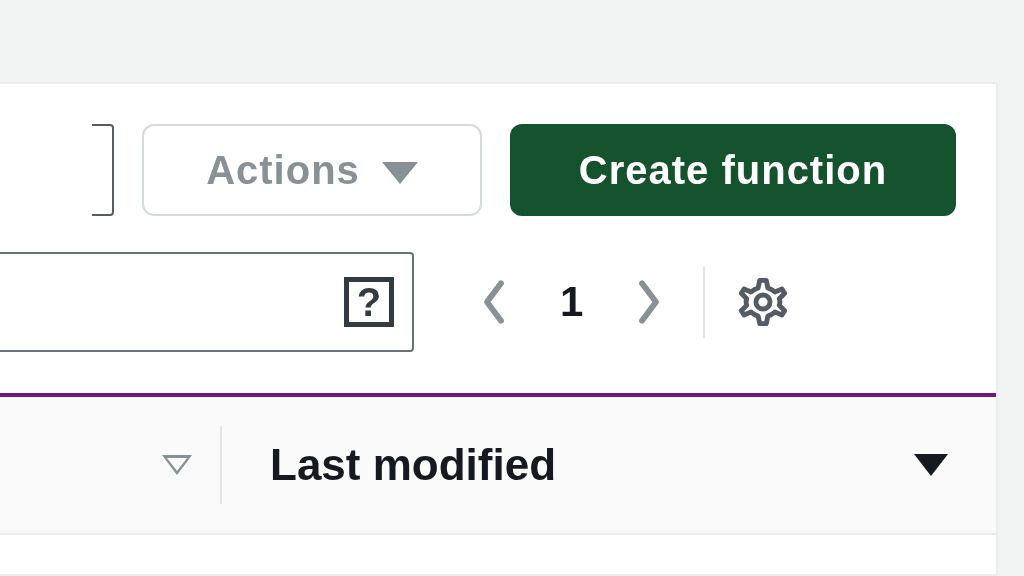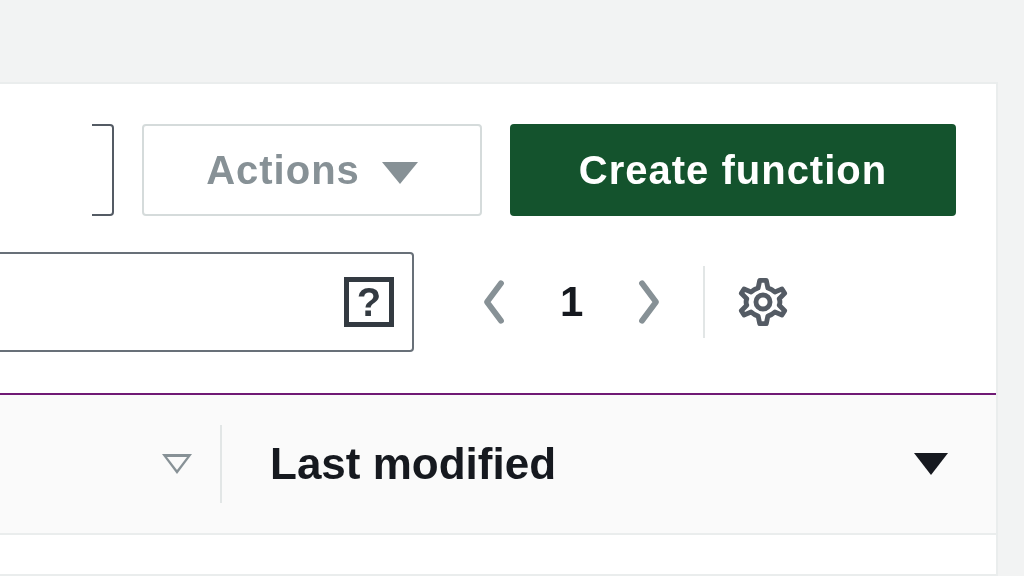--- a/index.html
+++ b/index.html
@@ -36,21 +36,21 @@
     height: 166px;
     display: flex;
     align-items: flex-start;
     padding: 40px 40px 0 0;
     justify-content: flex-end;
     gap: 28px;
   }
 
   .btn {
     height: 92px;
-    border-radius: 4px;
+    border-radius: 12px;
     display: inline-flex;
     align-items: center;
     justify-content: center;
     font-size: 40px;
     font-weight: 700;
     cursor: pointer;
     user-select: none;
   }
   .btn-ghost-clipped {
     width: 22px;
@@ -149,21 +149,21 @@
   }
   .gear svg { width: 52px; height: 52px; }
 
   
   .table-header {
     position: absolute;
     top: 309px;
     left: 0;
     right: 0;
     height: 142px;
-    border-top: 2px solid #701a75;
+    border-top: 4px solid #701a75;
     border-bottom: 2px solid #eaeded;
     background: #fafafa;
     display: flex;
     align-items: center;
   }
   .col-prev-sort {
     width: 220px;
     height: 100%;
     display: flex;
     align-items: center;

